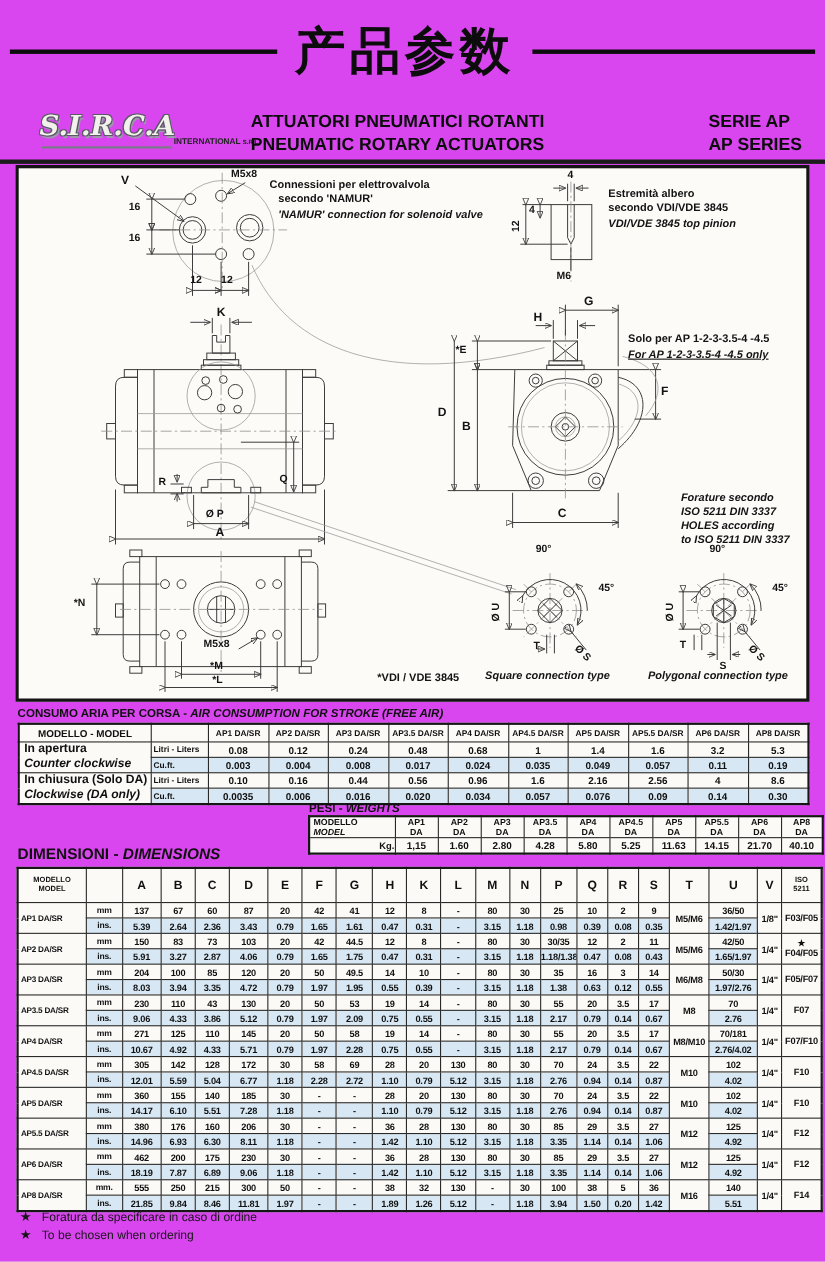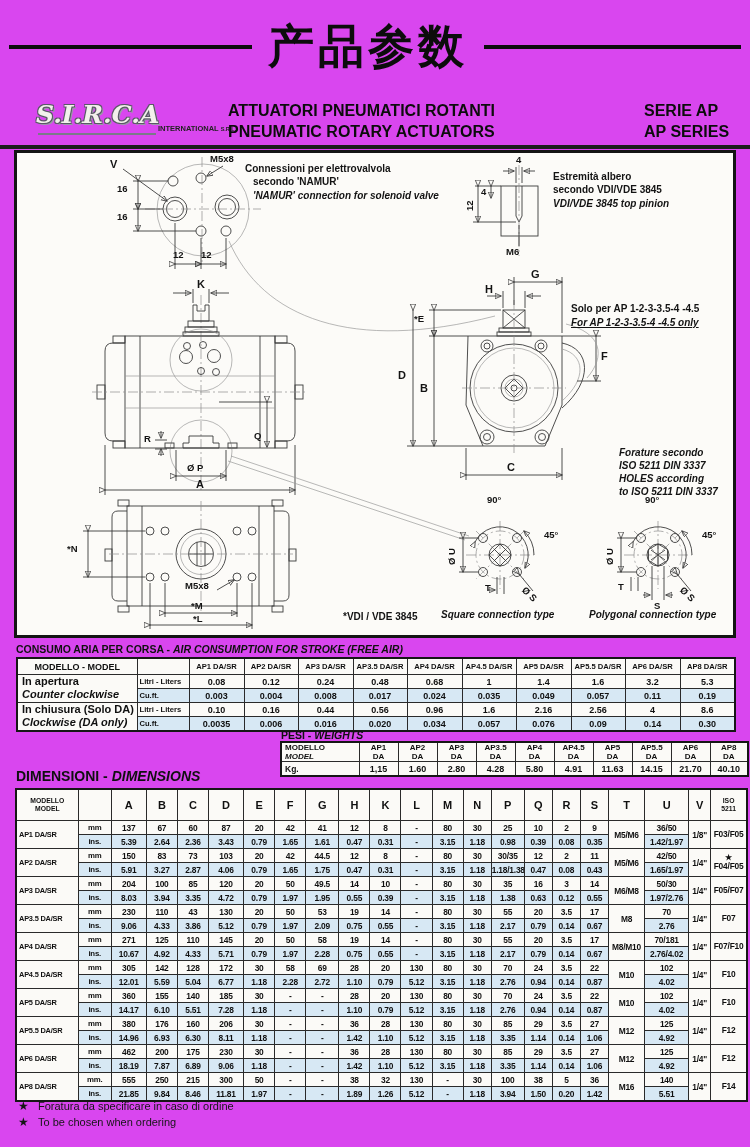--- a/index.html
+++ b/index.html
@@ -50,21 +50,21 @@
   .air td{height:13px;font-size:9px;font-weight:bold;}
   .air td.rowlab{text-align:left;padding-left:4px;vertical-align:top;}
   .air .lab1{font-size:11px;font-weight:bold;height:13px;line-height:13px;}
   .air .lab2{font-size:11px;font-weight:bold;font-style:italic;height:13px;line-height:13px;}
   .air td.unit{font-size:7.6px;text-align:left;padding-left:2px;}
   .wt{left:280px;top:741px;width:466px;}
   .wt th{height:18px;font-size:8px;font-weight:bold;line-height:9px;}
   .wt th.wlbl{text-align:left;padding-left:3px;}
   .wt th .itl{font-style:italic;}
   .wt td{height:13px;font-size:9px;font-weight:bold;}
-  .wt td.wlab{text-align:left;padding-left:3px;font-size:8.5px;margin-top:19px;}
+  .wt td.wlab{text-align:right;padding-left:3px;font-size:8.5px;margin-top:19px;}
   .dim{left:15px;top:788px;width:733px;}
   .dim th{height:30px;font-size:11px;font-weight:bold;}
   .dim th.dmodel div,.dim th.diso div{font-size:6.8px;line-height:8px;}
   .dim td{height:13px;font-size:8.4px;font-weight:bold;letter-spacing:-.2px;}
   .dim td.dname{font-size:7.4px;text-align:left;padding-left:2px;}
   .dim td.du{font-size:7.8px;}
   .dim td.diso2 div{line-height:9px;}
   .dim td.diso2 .star{font-size:8px;line-height:8px;}
   
   .fnote{position:absolute;left:18px;font-size:11px;color:#151515;white-space:nowrap;}
@@ -546,21 +546,21 @@
             <div>DA</div>
           </th>
         </tr>
         <tr>
           <td class="wlab">Kg.</td>
           <td>1,15</td>
           <td>1.60</td>
           <td>2.80</td>
           <td>4.28</td>
           <td>5.80</td>
-          <td>4.91</td>
+          <td>5.25</td>
           <td>11.63</td>
           <td>14.15</td>
           <td>21.70</td>
           <td>40.10</td>
         </tr>
       </tbody>
   </table>
 
   <div class="dim-title">
     <span>DIMENSIONI - </span><span class="it">DIMENSIONS</span>

